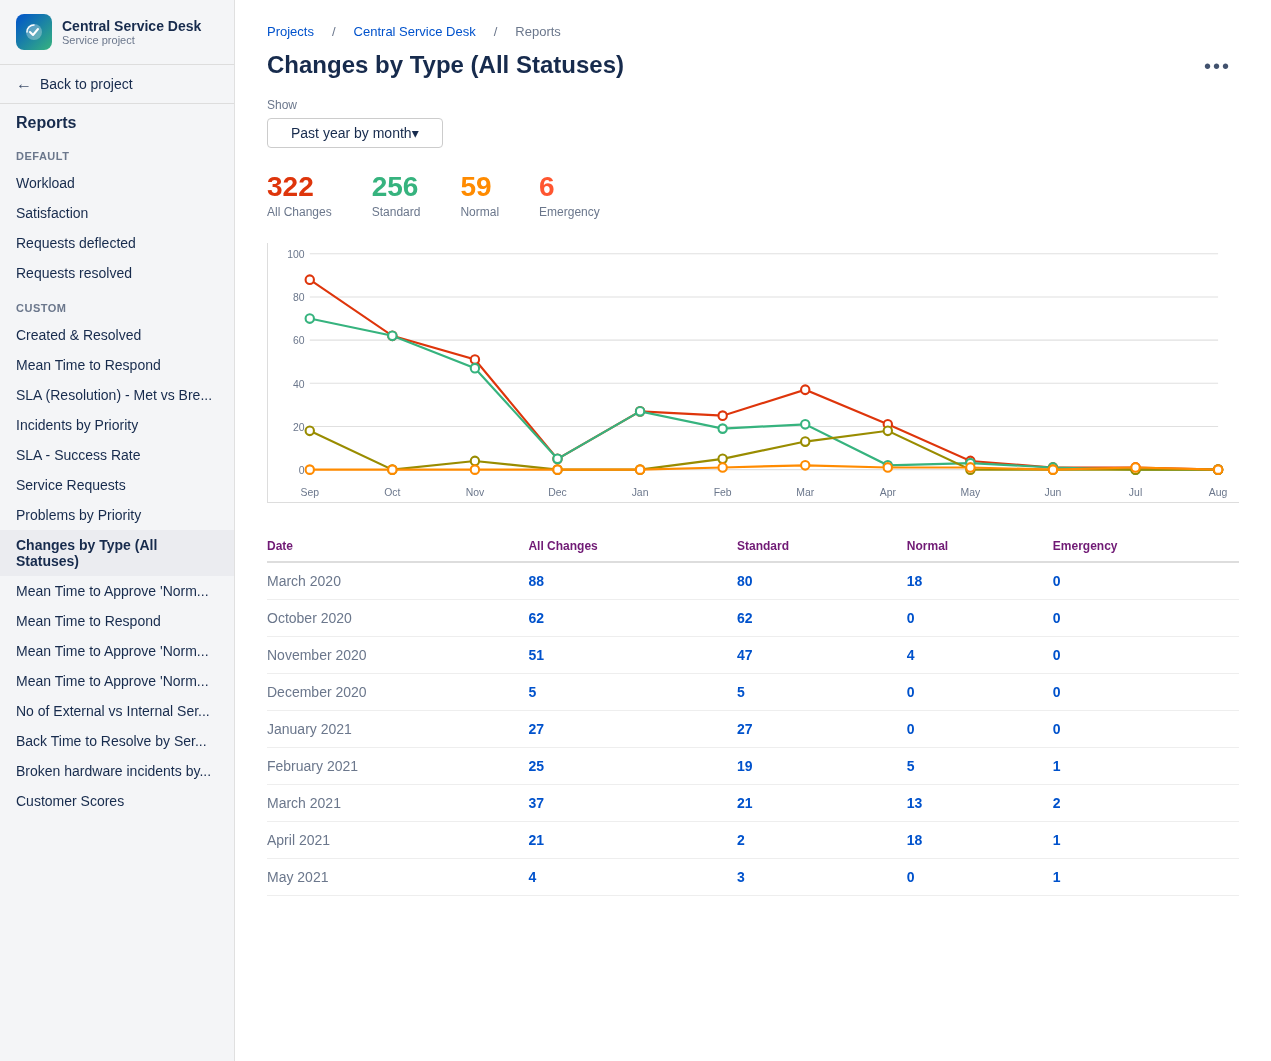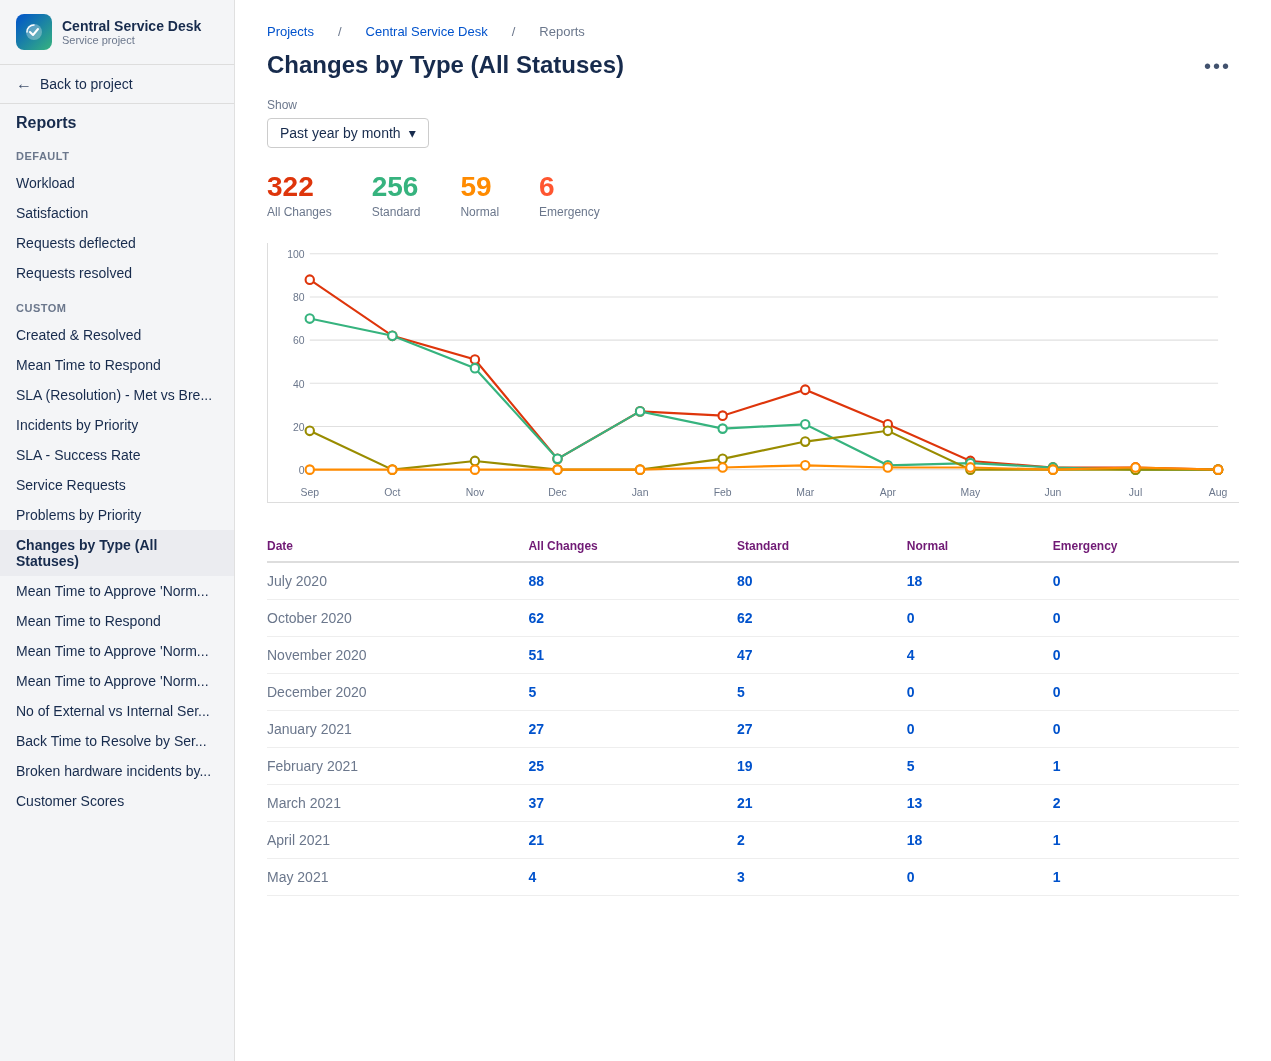--- a/index.html
+++ b/index.html
@@ -74,21 +74,21 @@
       overflow-y: auto;
       padding: 24px 32px;
       background: #fff;
     }
     .breadcrumb {
       display: flex;
       align-items: center;
       font-size: 13px;
       color: #6b778c;
       margin-bottom: 12px;
-      gap: 24px;
+      gap: 18px;
     }
     .breadcrumb a { color: #0052cc; text-decoration: none; }
     .breadcrumb-sep { color: #6b778c; }
     .page-header {
       display: flex;
       align-items: flex-start;
       justify-content: space-between;
       margin-bottom: 16px;
     }
     .page-title { font-size: 24px; font-weight: 700; color: #172b4d; }
@@ -99,25 +99,24 @@
       font-size: 20px;
       color: #42526e;
       padding: 4px 8px;
       border-radius: 4px;
       letter-spacing: 2px;
     }
     .show-label { font-size: 12px; color: #6b778c; margin-bottom: 6px; }
     .dropdown-btn {
       display: flex;
       align-items: center;
-      gap: 8px;
       border: 1px solid #ccc;
       background: #fff;
       border-radius: 4px;
-      padding: 6px 12px;
+      padding: 6px 23px;
       font-size: 14px;
       color: #172b4d;
       cursor: pointer;
       margin-bottom: 24px;
     }
 
     
     .stats-row {
       display: flex;
       gap: 40px;
@@ -345,21 +344,21 @@
       <tr>
         <th>Date</th>
         <th>All Changes</th>
         <th>Standard</th>
         <th>Normal</th>
         <th>Emergency</th>
       </tr>
     </thead>
     <tbody id="tableBody">
         <tr>
-      <td>July 2020</td>
+      <td>March 2020</td>
       <td>88</td>
       <td>80</td>
       <td>18</td>
       <td>0</td>
     </tr>
         <tr>
       <td>October 2020</td>
       <td>62</td>
       <td>62</td>
       <td>0</td>

